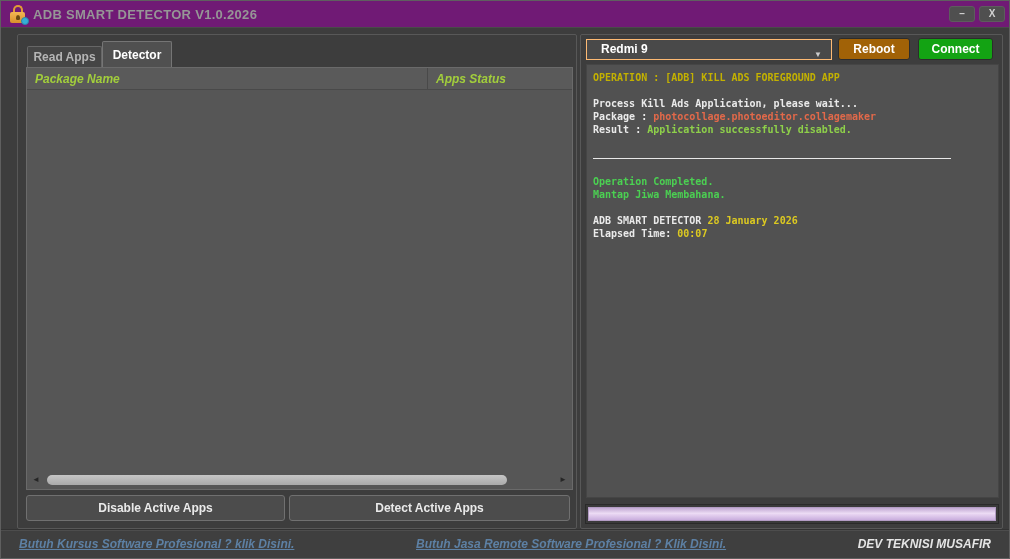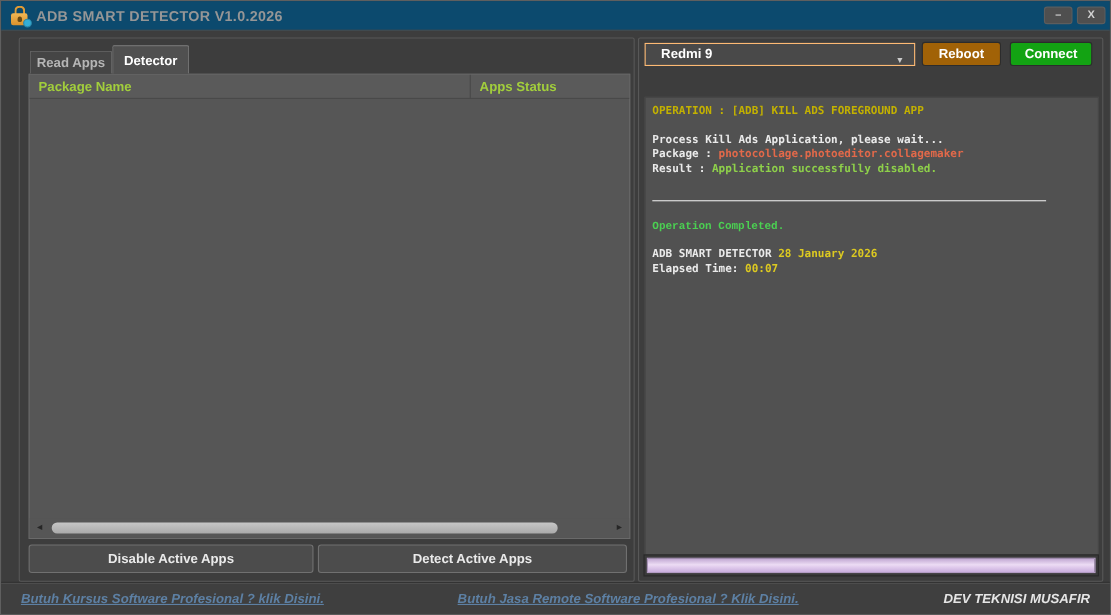--- a/index.html
+++ b/index.html
@@ -7,21 +7,21 @@
   body { font-family: "Liberation Sans", sans-serif; }
 
   .window {
     position: relative; width: 1010px; height: 559px;
     background: #3d3d3d; border: 1px solid #5f5f5f; overflow: hidden;
   }
 
   
   .titlebar {
     position: absolute; left: 0; top: 0; width: 100%; height: 27px;
-    background: #0c4a6e; border-bottom: 1px solid #4a4a4a;
+    background: #701a75; border-bottom: 1px solid #4a4a4a;
   }
   .app-icon { position: absolute; left: 8px; top: 4px; width: 19px; height: 19px; }
   .lock-shackle {
     position: absolute; left: 4px; top: 0; width: 10px; height: 10px;
     border: 2.5px solid #e09b35; border-bottom: none; border-radius: 6px 6px 0 0;
   }
   .lock-body {
     position: absolute; left: 1px; top: 7px; width: 15px; height: 11px;
     background: linear-gradient(#f2b753, #d9912c); border-radius: 2px;
   }
@@ -74,21 +74,21 @@
   .apps-table {
     position: absolute; left: 8px; top: 32px; width: 547px; height: 423px;
     background: #565656; border: 1px solid #6a6a6a;
   }
   .thead {
     position: absolute; left: 0; top: 0; width: 100%; height: 22px;
     background: #5a5a5a; border-bottom: 1px solid #494949;
   }
   .th {
     position: absolute; top: 0; font-size: 12px; font-weight: bold;
-    color: #a2ce3c; line-height: 22px;
+    color: #a2ce3c; line-height: 22px; font-style: italic;
   }
   .th-package { left: 8px; }
   .th-status  { left: 409px; }
   .th-divider {
     position: absolute; left: 400px; top: 0; width: 1px; height: 22px;
     background: #494949;
   }
   .tbody { position: absolute; left: 0; top: 22px; right: 0; bottom: 18px; }
 
   .hscroll {
@@ -132,33 +132,33 @@
     font-family: "Liberation Sans", sans-serif; cursor: default;
   }
   .action-btn.reboot  { left: 257px; width: 72px; background: #a16207; }
   .action-btn.connect { left: 337px; width: 75px; background: #13a313; }
 
   
   .console {
     position: absolute; left: 5px; top: 29px; width: 413px; height: 434px;
     background: #515151; border: 1px solid #454545;
     font-family: "DejaVu Sans Mono", monospace; font-size: 10px; font-weight: bold;
-    padding: 6px 6px; overflow: hidden; margin-top: 24px;
+    padding: 6px 6px; overflow: hidden;
   }
   .console-line { height: 13px; line-height: 13px; white-space: pre; }
   .console-divider { height: 13px; position: relative; }
   .console-divider::after {
     content: ""; position: absolute; left: 0; top: 9px; width: 358px; height: 1px;
     background: #e8e8e8;
   }
   .c-yellow     { color: #c3b100; }
   .c-white      { color: #eaeaea; }
   .c-orange     { color: #e2694a; }
   .c-lightgreen { color: #8ed04a; }
-  .c-green      { color: #4bd052; font-family: Liberation Mono, monospace; }
+  .c-green      { color: #4bd052; }
   .c-gold       { color: #dcc921; }
 
   
   .progress-track {
     position: absolute; left: 4px; top: 469px; width: 414px; height: 20px;
     background: #3a3a3a; border: 1px solid #2a2a2a; padding: 2px;
   }
   .progress-fill {
     width: 100%; height: 100%;
     background: linear-gradient(#c2a9d3, #ecdcf4 45%, #e6d2f0 55%, #c9aedd);
@@ -232,20 +232,21 @@
     <div class="console">
         <div class="console-line"><span class="c-yellow">OPERATION : [ADB] KILL ADS FOREGROUND APP</span></div>
         <div class="console-line">&nbsp;</div>
         <div class="console-line"><span class="c-white">Process Kill Ads Application, please wait...</span></div>
         <div class="console-line"><span class="c-white">Package : </span><span class="c-orange">photocollage.photoeditor.collagemaker</span></div>
         <div class="console-line"><span class="c-white">Result : </span><span class="c-lightgreen">Application successfully disabled.</span></div>
         <div class="console-line">&nbsp;</div>
         <div class="console-divider"></div>
         <div class="console-line">&nbsp;</div>
         <div class="console-line"><span class="c-green">Operation Completed.</span></div>
+        <div class="console-line"><span class="c-green">Mantap Jiwa Membahana.</span></div>
         <div class="console-line">&nbsp;</div>
         <div class="console-line"><span class="c-white">ADB SMART DETECTOR </span><span class="c-gold">28 January 2026</span></div>
         <div class="console-line"><span class="c-white">Elapsed Time: </span><span class="c-gold">00:07</span></div>
       </div>
 
     <div class="progress-track">
       <div class="progress-fill" style="width: 100%;"></div>
     </div>
   </div>
 

